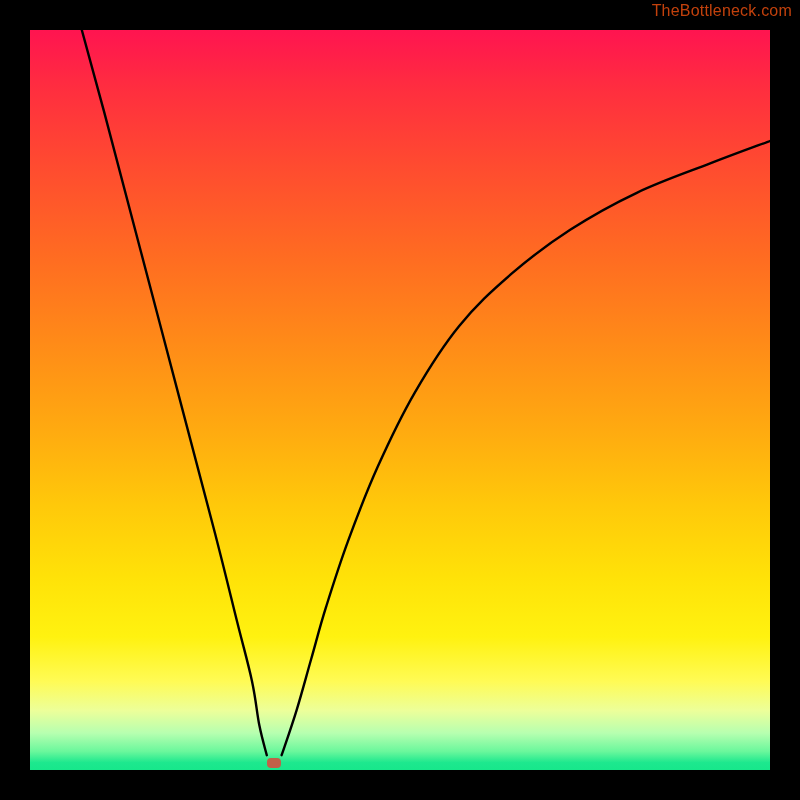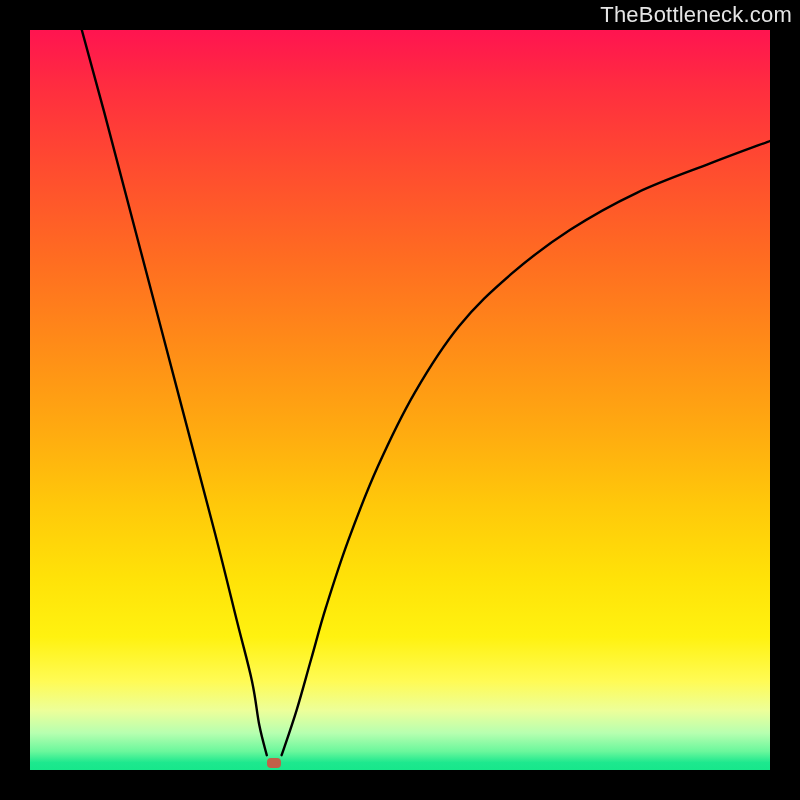--- a/index.html
+++ b/index.html
@@ -37,22 +37,22 @@
       #b7ffb0 95%,
       #6af79c 97.5%,
       #1de88e 99%,
       #17e78b 100%
     );
   }
   .watermark {
     position: absolute;
     top: 2px;
     right: 8px;
-    color: #e5e5e5;
-    font-size: 22px;
+    color: #c2410c;
+    font-size: 16px;
     font-weight: 500;
     letter-spacing: 0.2px;
     user-select: none;
   }
   .marker {
     position: absolute;
     width: 14px;
     height: 10px;
     border-radius: 4px;
     background: #c06048;

